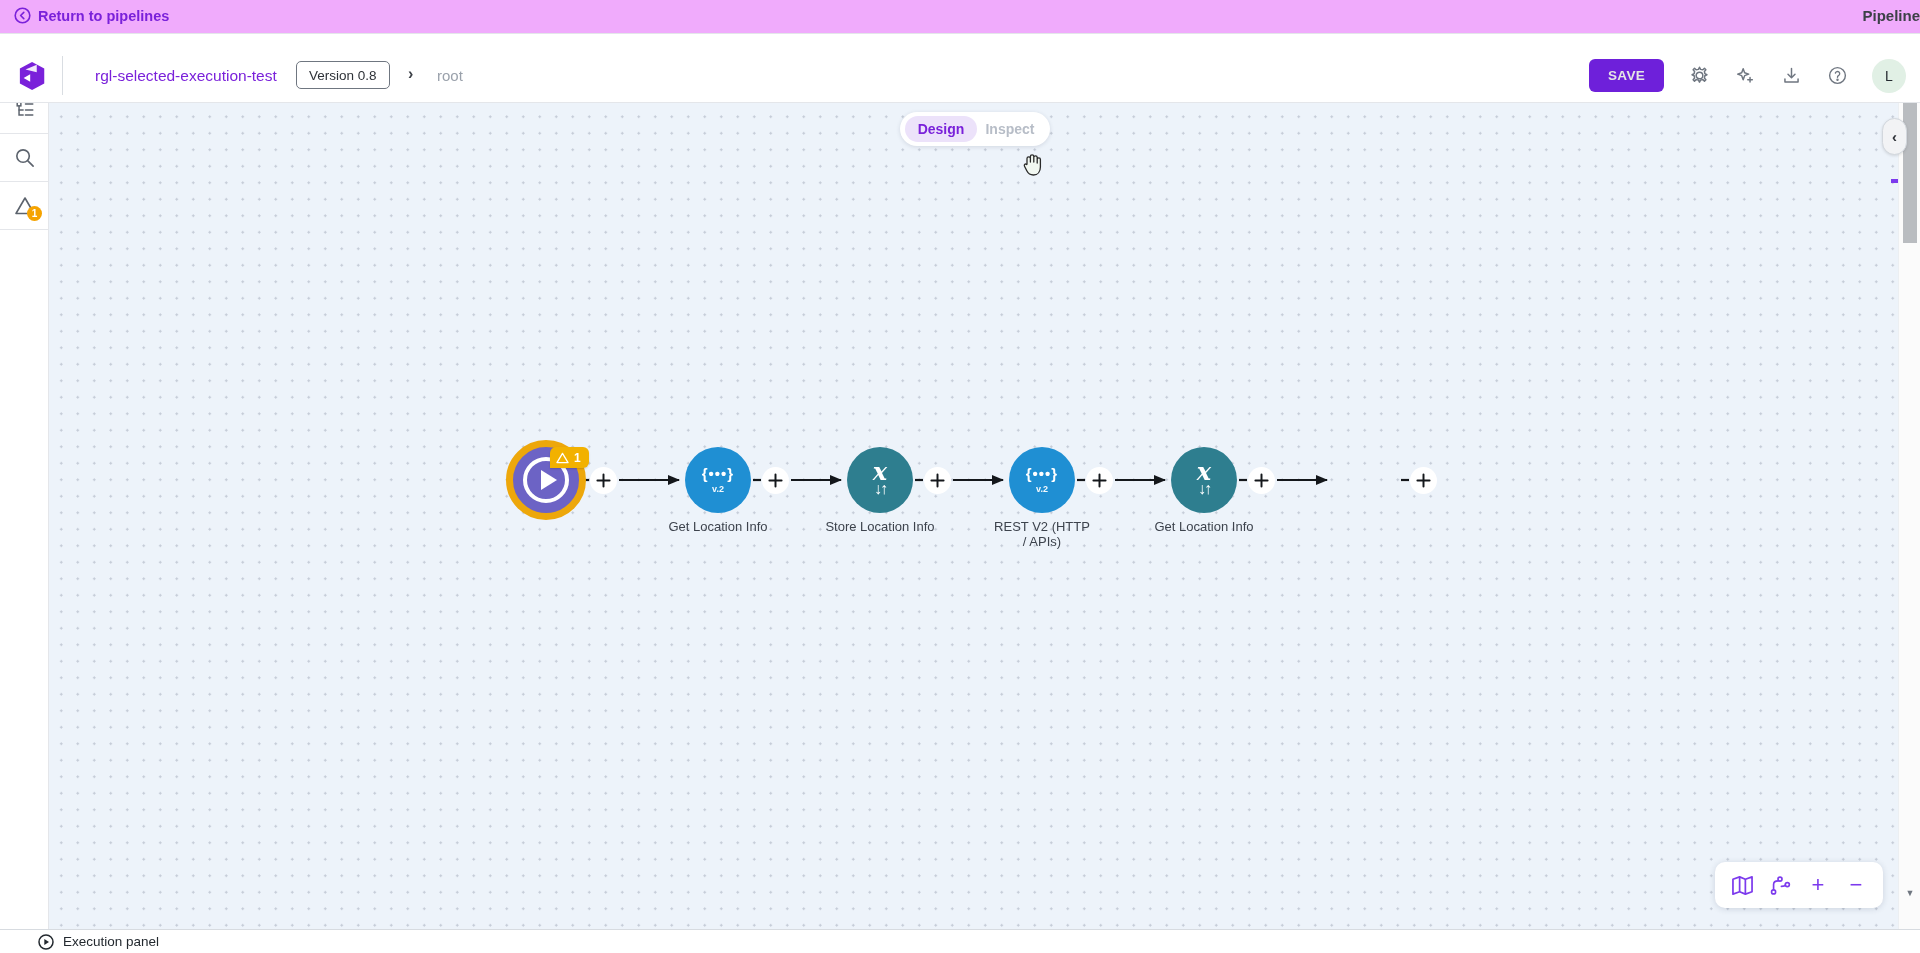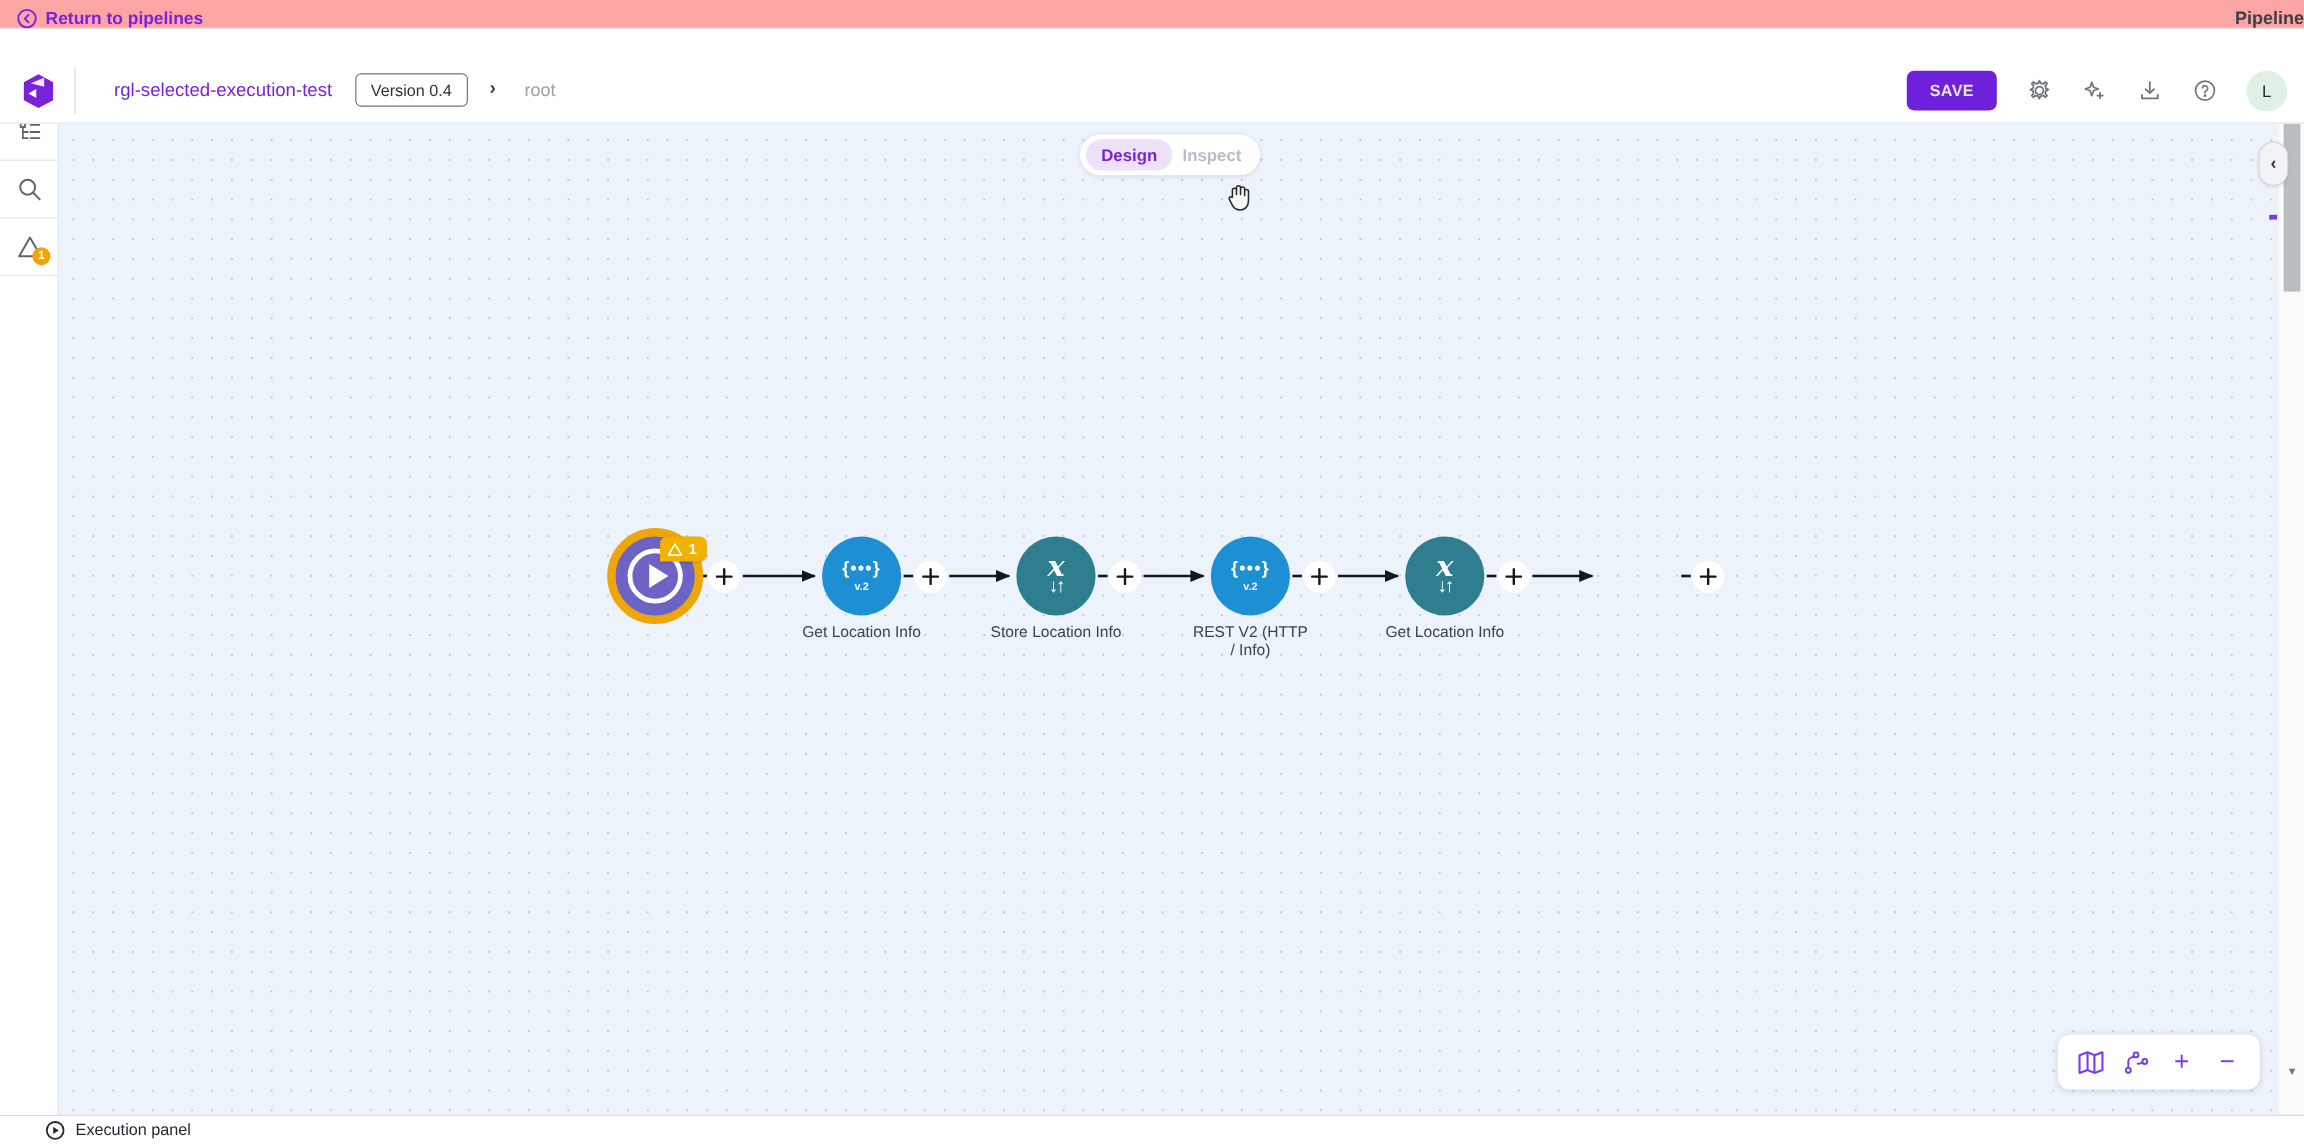--- a/index.html
+++ b/index.html
@@ -1,21 +1,21 @@
 <!DOCTYPE html>
 <html><head>
 <meta charset="utf-8">
 <style>
   * { margin:0; padding:0; box-sizing:border-box; }
   html,body { width:1920px; height:953px; overflow:hidden;
     font-family:"Liberation Sans", sans-serif; background:#fff; }
 
   
-  .topbar { position:absolute; left:0; top:0; width:1920px; height:24px;
-    background:#fca5a5; border-bottom:1px solid #e4e6ea; z-index:30; }
+  .topbar { position:absolute; left:0; top:0; width:1920px; height:34px;
+    background:#f0abfc; border-bottom:1px solid #e4e6ea; z-index:30; }
   .return-link { position:absolute; left:14px; top:0; height:31px; display:flex;
     align-items:center; gap:7px; color:#7a21da; font-size:14.5px; font-weight:700; cursor:pointer; }
   .page-title { position:absolute; left:0; right:0; top:0; height:31px; text-align:right;
     line-height:31px; font-size:15px; font-weight:700; color:#3c4047; }
 
   
   .header { position:absolute; left:0; top:48px; width:1920px; height:55px;
     background:#fff; border-bottom:1px solid #e4e6ea; z-index:30; display:flex; align-items:center; }
   .logo { position:absolute; left:18px; top:13px; width:30px; height:30px; cursor:pointer; }
   .hdr-divider { position:absolute; left:62px; top:8px; width:1px; height:39px; background:#d9dde2; }
@@ -130,21 +130,21 @@
 </div>
 
 <div class="header">
   <svg class="logo" viewBox="0 0 32 32">
     <path d="M15 1 L28 8 V24 L15 31 L2 24 V8 Z" fill="#7a21da"></path>
     <path d="M6 18 L13 14 V22 Z" fill="#fff"></path>
     <path d="M8 9 L20 4 L20 12 Z" fill="#fff" opacity=".9"></path>
   </svg>
   <div class="hdr-divider"></div>
   <div class="pipe-name">rgl-selected-execution-test</div>
-  <div class="version-badge">Version 0.4</div>
+  <div class="version-badge">Version 0.8</div>
   <div class="crumb-chevron">›</div>
   <div class="crumb-root">root</div>
 
   <div class="hdr-right">
     <button class="save-btn">SAVE</button>
     <div class="hdr-icon">
       <svg width="21" height="21" viewBox="0 0 24 24" fill="none" stroke="#6f7680" stroke-width="1.7" stroke-linejoin="round">
         <path d="M12 8.2 a3.8 3.8 0 1 0 0 7.6 a3.8 3.8 0 1 0 0-7.6z"></path>
         <path d="M12 2.6 l1.2 2.4 2.6.5 1.9-1.7 1.6 1.6 -1.7 1.9 .5 2.6 2.4 1.2 -2.4 1.2 -.5 2.6 1.7 1.9 -1.6 1.6 -1.9-1.7 -2.6.5 -1.2 2.4 -1.2-2.4 -2.6-.5 -1.9 1.7 -1.6-1.6 1.7-1.9 -.5-2.6 -2.4-1.2 2.4-1.2 .5-2.6 -1.7-1.9 1.6-1.6 1.9 1.7 2.6-.5z"></path>
       </svg>
@@ -255,21 +255,21 @@
       <div class="glyph-arrows">↓↑</div>
     </div>
     <div class="node-label">Store Location Info</div>
   </div>
 
   <div class="node-wrap" style="left:923px; top:361px;">
     <div class="node-circle blue">
       <div class="glyph-json">{•••}</div>
       <div class="glyph-ver">v.2</div>
     </div>
-    <div class="node-label narrow">REST V2 (HTTP / Info)</div>
+    <div class="node-label narrow">REST V2 (HTTP / APIs)</div>
   </div>
 
   <div class="node-wrap" style="left:1085px; top:361px;">
     <div class="node-circle teal">
       <div class="glyph-x">x</div>
       <div class="glyph-arrows">↓↑</div>
     </div>
     <div class="node-label">Get Location Info</div>
   </div>
 

